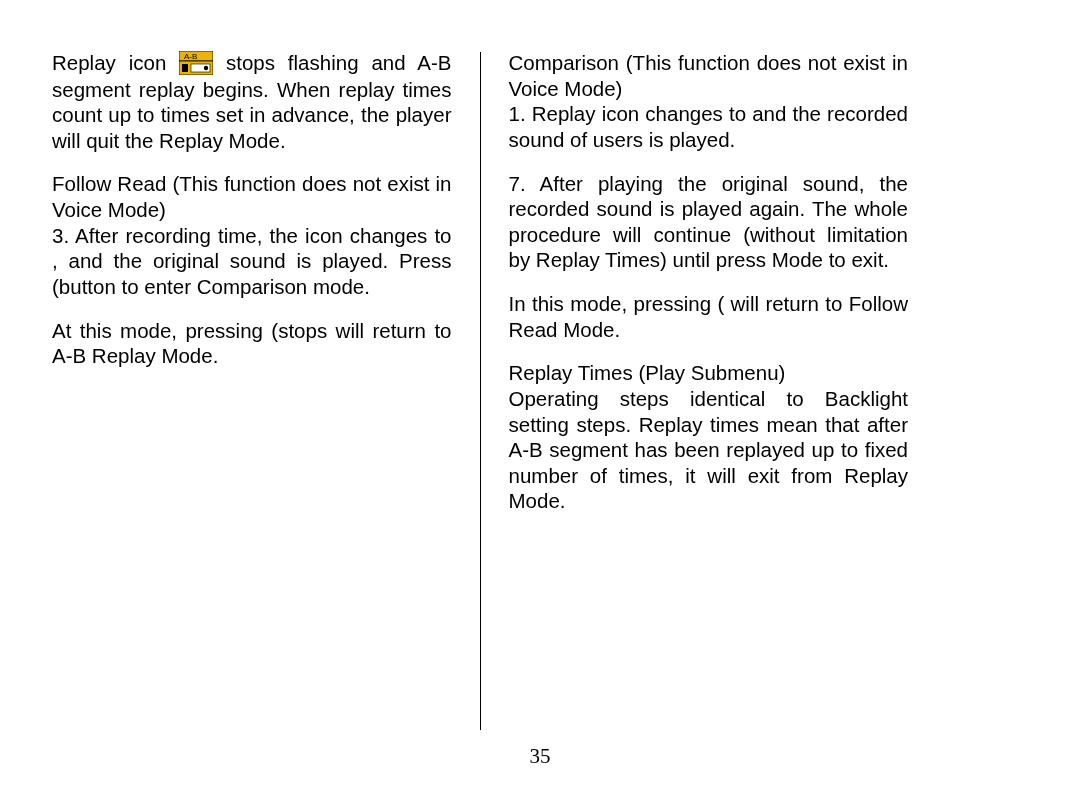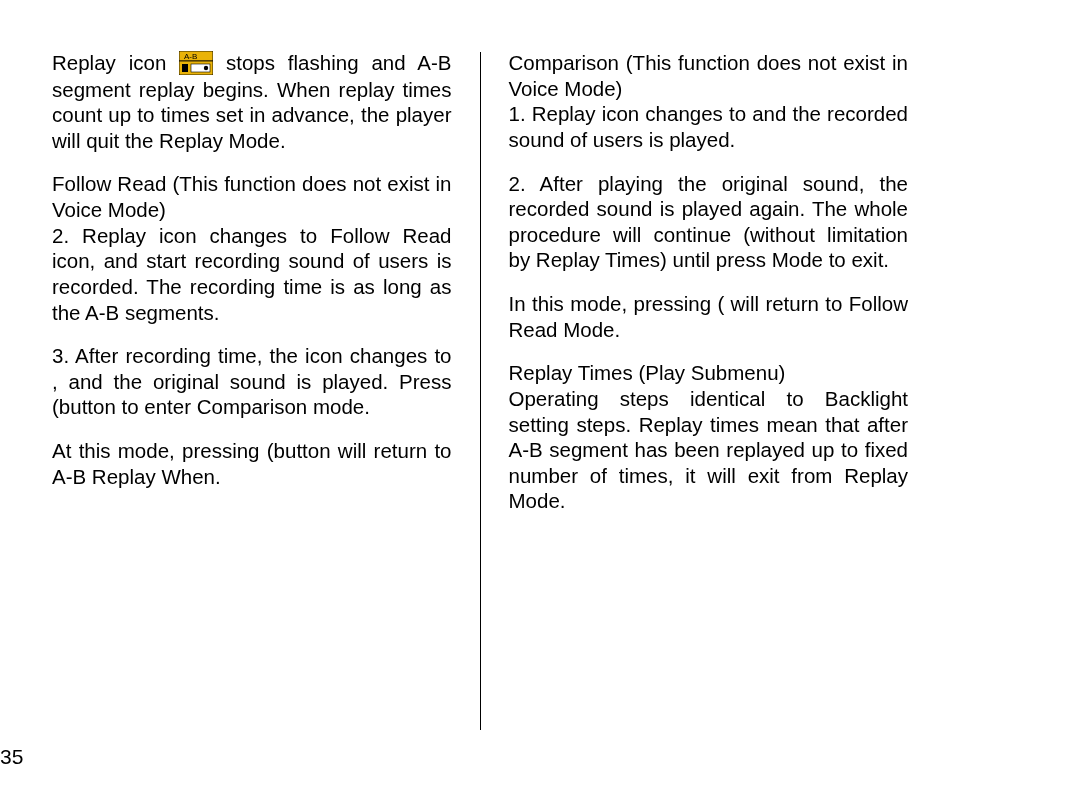--- a/index.html
+++ b/index.html
@@ -65,22 +65,23 @@
     vertical-align: middle;
     font-size: 18px;
     position: relative;
     top: -1px;
   }
   .pagenum {
     position: absolute;
     bottom: 16px;
     left: 0;
     width: 1080px;
-    text-align: left;
+    text-align: center;
     font-size: 21px;
+    font-family: Liberation Serif, serif;
   }
   
   .js-wide { word-spacing: 0.5px; }
 </style>
 </head>
 <body>
 
 <div class="page">
   <div class="cols">
 
@@ -97,36 +98,35 @@
             <rect x="12" y="13" width="19" height="8" fill="#fff" stroke="#000" stroke-width="0.6"></rect>
             <circle cx="27" cy="17" r="2.2" fill="#000"></circle>
           </svg>
         </span>
         <span> stops flashing and A-B segment replay begins. When replay times count up to times set in advance, the player will quit the Replay Mode.</span>
       </p>
 
 
       <p class="heading">Follow Read (This function does not exist in Voice Mode)</p>
 
-      <p class="para">2. Replay icon  changes to Follow Read icon, and start recording sound of users is recorded. The recording time is as long as the A-B segments.</p>
 
       <p class="para">3. After recording time, the icon changes to , and the original sound is played. Press (button to enter Comparison mode.</p>
 
-      <p class="para">At this mode, pressing (button will return to A-B Replay When.</p>
+      <p class="para">At this mode, pressing (stops will return to A-B Replay Mode.</p>
     </div>
 
     <div class="divider"></div>
 
     <div class="col right">
 
       <p class="heading">Comparison (This function does not exist in Voice Mode)</p>
       <p class="para after-heading">1. Replay icon changes to  and the recorded sound of users is played.</p>
 
 
-      <p class="para">2. After playing the original sound, the recorded sound is played again. The whole procedure will continue (without limitation by Replay Times) until press Mode to exit.</p>
+      <p class="para">7. After playing the original sound, the recorded sound is played again. The whole procedure will continue (without limitation by Replay Times) until press Mode to exit.</p>
 
       <p class="para">In this mode, pressing ( will return to Follow Read Mode.</p>
 
 
       <p class="heading">Replay Times (Play Submenu)</p>
       <p class="para after-heading js-wide">Operating steps identical to Backlight setting steps.   Replay times mean that after A-B segment has been replayed up to fixed number of times, it will exit from Replay Mode.</p>
     </div>
 
   </div>
 

